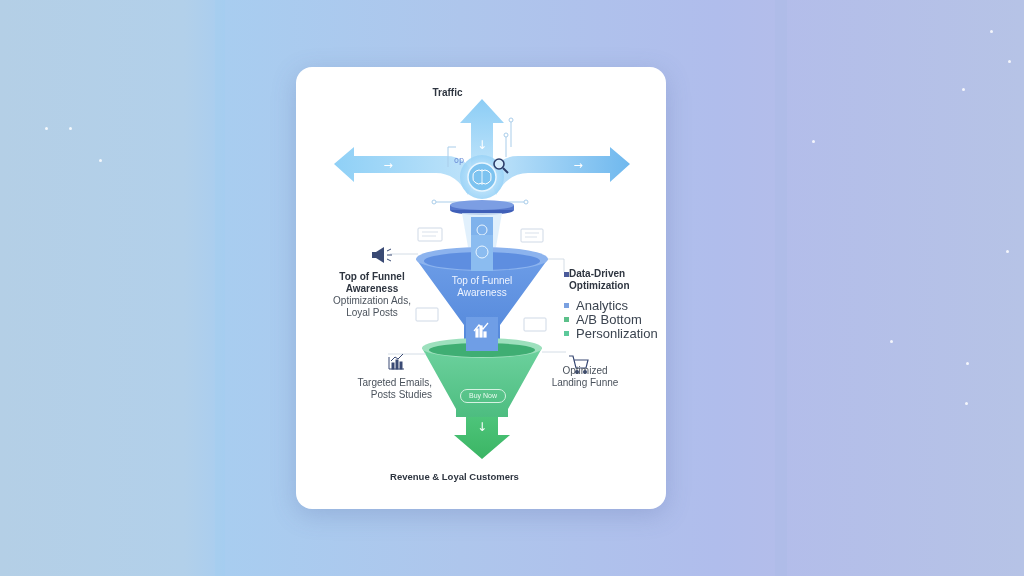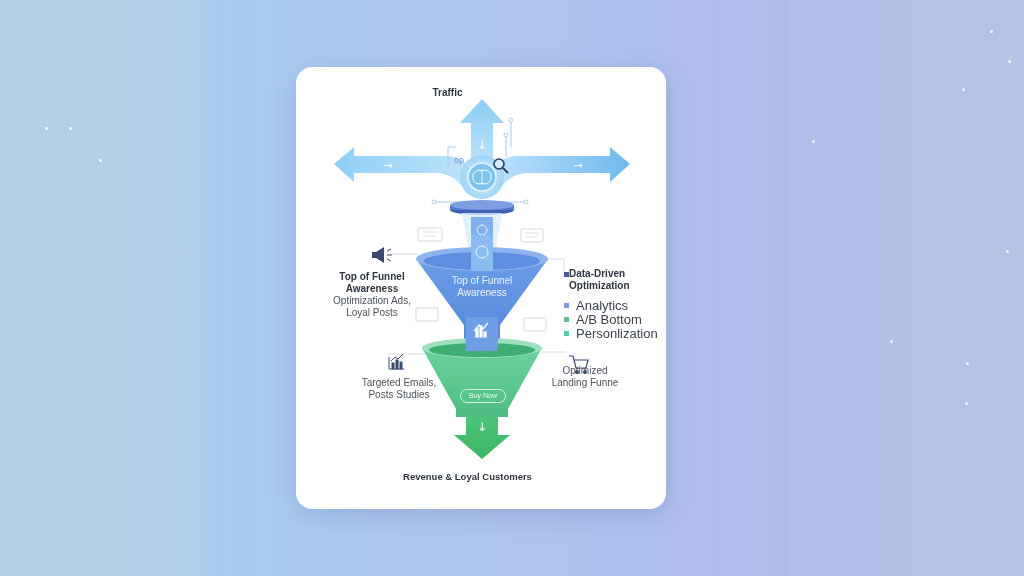--- a/index.html
+++ b/index.html
@@ -198,21 +198,21 @@
   </div>
   <div class="abs" style="left:164px;top:322px;width:44px;height:12px;border:1px solid #d6f2e2;border-radius:7px;color:#eafaf0;font-size:7px;line-height:12px;text-align:center;">Buy Now</div>
 
   <div class="abs txt" style="left:26px;width:100px;top:204px;">
     <div class="bold">Top of Funnel</div>
     <div class="bold">Awareness</div>
     <div style="color:#4a525c">Optimization Ads,</div>
     <div style="color:#4a525c">Loyal Posts</div>
   </div>
 
-  <div class="abs txt" style="left:55px;width:96px;top:310px;color:#4a525c;">
+  <div class="abs txt" style="left:40px;width:96px;top:310px;color:#4a525c;text-align:right;">
     <div>Targeted Emails,</div>
     <div>Posts Studies</div>
   </div>
 
   <div class="abs txt" style="left:246px;width:86px;top:298px;color:#4a525c;">
     <div>Optimized</div>
     <div>Landing Funne</div>
   </div>
 
   <div class="abs" style="left:268px;top:201px;">
@@ -232,14 +232,14 @@
           <span class="sq" style="background:#5cc08a"></span>
           <span>A/B Bottom</span>
         </div>
       <div class="legend-item">
           <span class="sq" style="background:#5cc99a"></span>
           <span>Personlization</span>
         </div>
     </div>
   </div>
 
-  <div class="abs txt bold" style="left:13px;width:317px;top:404px;font-size:9.5px;">Revenue &amp; Loyal Customers</div>
+  <div class="abs txt bold" style="left:0;width:317px;top:404px;font-size:9.5px;">Revenue &amp; Loyal Customers</div>
 </div>
 
 </body></html>

